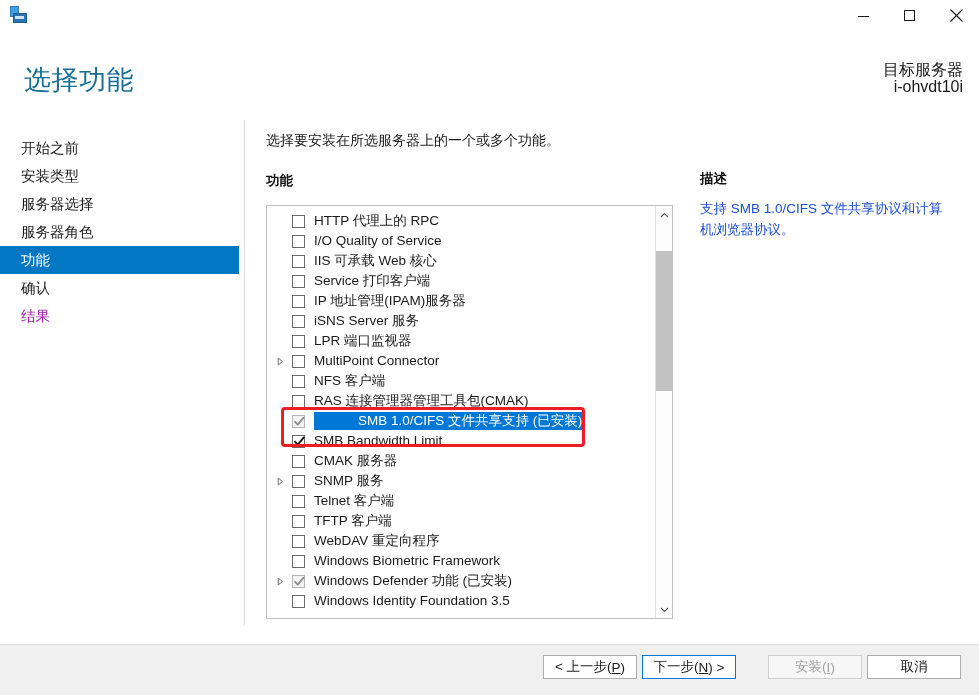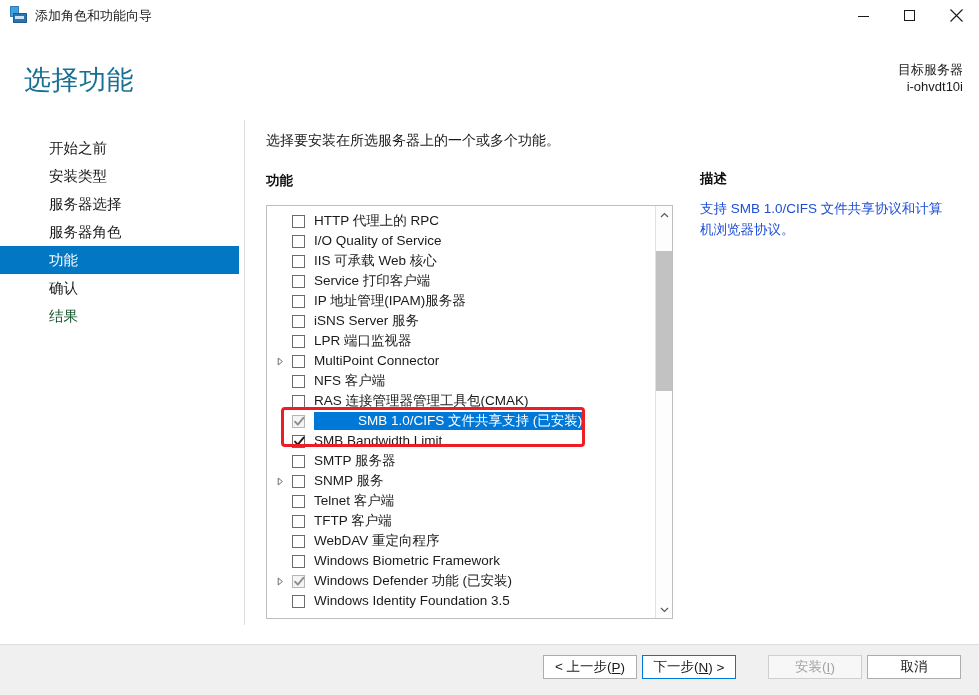--- a/index.html
+++ b/index.html
@@ -63,44 +63,44 @@
   .winbtn svg { display: block; }
 
   
   .page-title {
     position: absolute; left: 24px; top: 62px;
     font-size: 27px; color: #176f94;
     letter-spacing: 0.5px; white-space: nowrap;
   }
   .target-server {
     position: absolute; right: 16px; top: 61px;
-    text-align: right; font-size: 13px; color: #1a1a1a;
+    text-align: right; font-size: 16px; color: #1a1a1a;
     line-height: 17px;
   }
 
   
   .divider-v {
     position: absolute; left: 244px; top: 120px;
     width: 1px; height: 505px;
     background: #dcdcdc;
   }
   .sidebar {
     position: absolute; left: 0; top: 134px;
     width: 239px;
   }
   .side-item {
     height: 28px; line-height: 28px;
-    padding-left: 49px;
+    padding-left: 21px;
     font-size: 14.5px; color: #1a1a1a;
     white-space: nowrap; cursor: default;
   }
   .side-item.selected {
     background: #0277c4; color: #ffffff;
   }
-  .side-item.disabled { color: #14532d; }
+  .side-item.disabled { color: #a21caf; }
 
   
   .instruction {
     position: absolute; left: 266px; top: 132px;
     font-size: 14px; color: #1a1a1a; white-space: nowrap;
   }
   .features-label {
     position: absolute; left: 266px; top: 172px;
     font-size: 13.5px; color: #111111; font-weight: bold;
     white-space: nowrap;
@@ -232,21 +232,20 @@
 <body>
 
 <div id="app">
 
   <div class="titlebar">
     <div class="titlebar-icon">
       <div class="tb-ic-a"></div>
       <div class="tb-ic-b"></div>
       <div class="tb-ic-c"></div>
     </div>
-    <div class="titlebar-text">添加角色和功能向导</div>
     <div class="winbtns">
       <div class="winbtn">
         <svg width="12" height="12" viewBox="0 0 12 12">
           <rect x="0" y="6" width="11" height="1" fill="#1a1a1a"></rect>
         </svg>
       </div>
       <div class="winbtn">
         <svg width="12" height="12" viewBox="0 0 12 12">
           <rect x="0.5" y="0.5" width="10" height="10" fill="none" stroke="#1a1a1a" stroke-width="1"></rect>
         </svg>
@@ -349,21 +348,21 @@
           <span class="cbox">
             <svg width="13" height="13" viewBox="0 0 13 13">
               <path d="M2 6.6 L4.8 9.6 L10.6 2.6" stroke="#1b1b1b" stroke-width="1.9" fill="none" stroke-linecap="round" stroke-linejoin="round"></path>
             </svg>
           </span>
           <span class="feat-label">SMB Bandwidth Limit</span>
         </div>
         <div class="feat-row">
           <span class="expander"></span>
           <span class="cbox"></span>
-          <span class="feat-label">SMTP 服务器</span>
+          <span class="feat-label">CMAK 服务器</span>
         </div>
         <div class="feat-row">
           <span class="expander">
             <svg width="7" height="9" viewBox="0 0 7 9">
               <path d="M1.2 1 L5.4 4.5 L1.2 8 Z" fill="none" stroke="#6f6f6f" stroke-width="1"></path>
             </svg>
           </span>
           <span class="cbox"></span>
           <span class="feat-label">SNMP 服务</span>
         </div>

